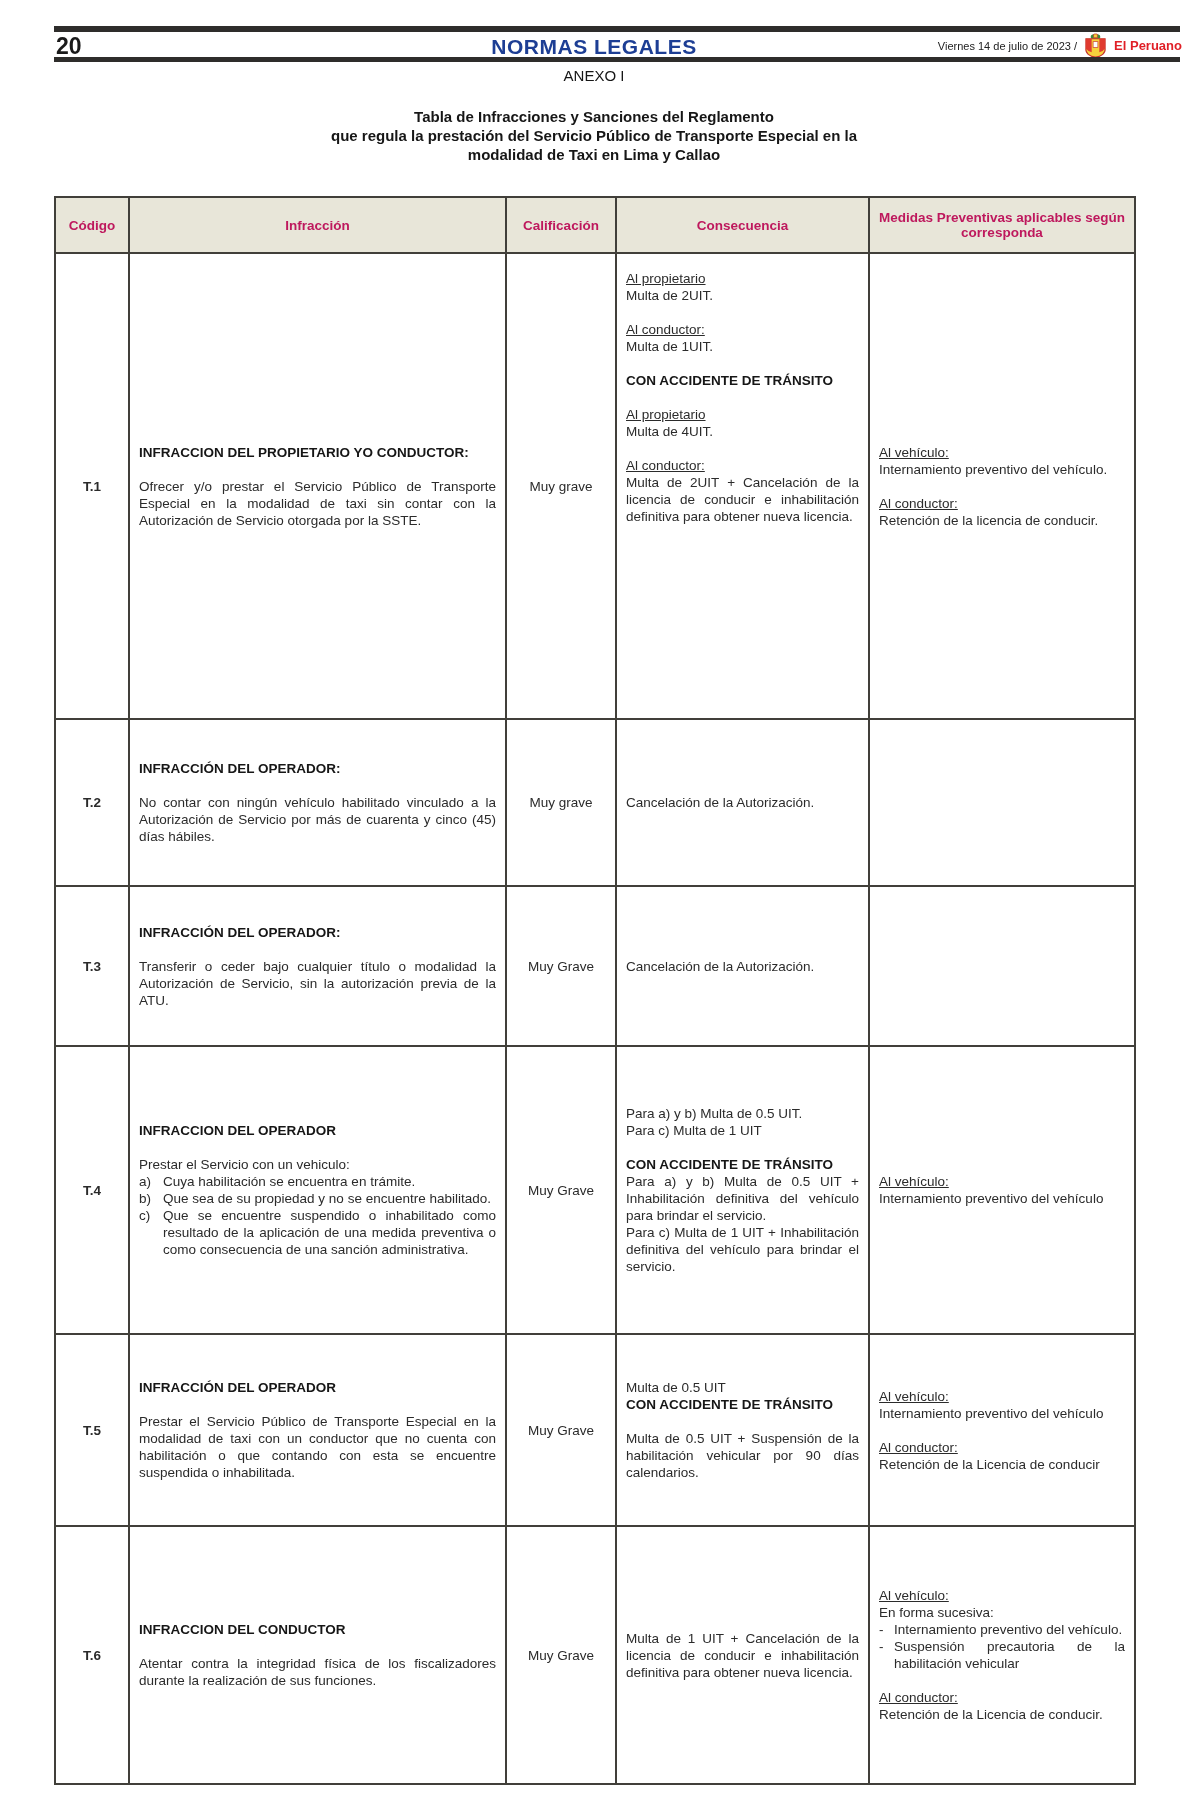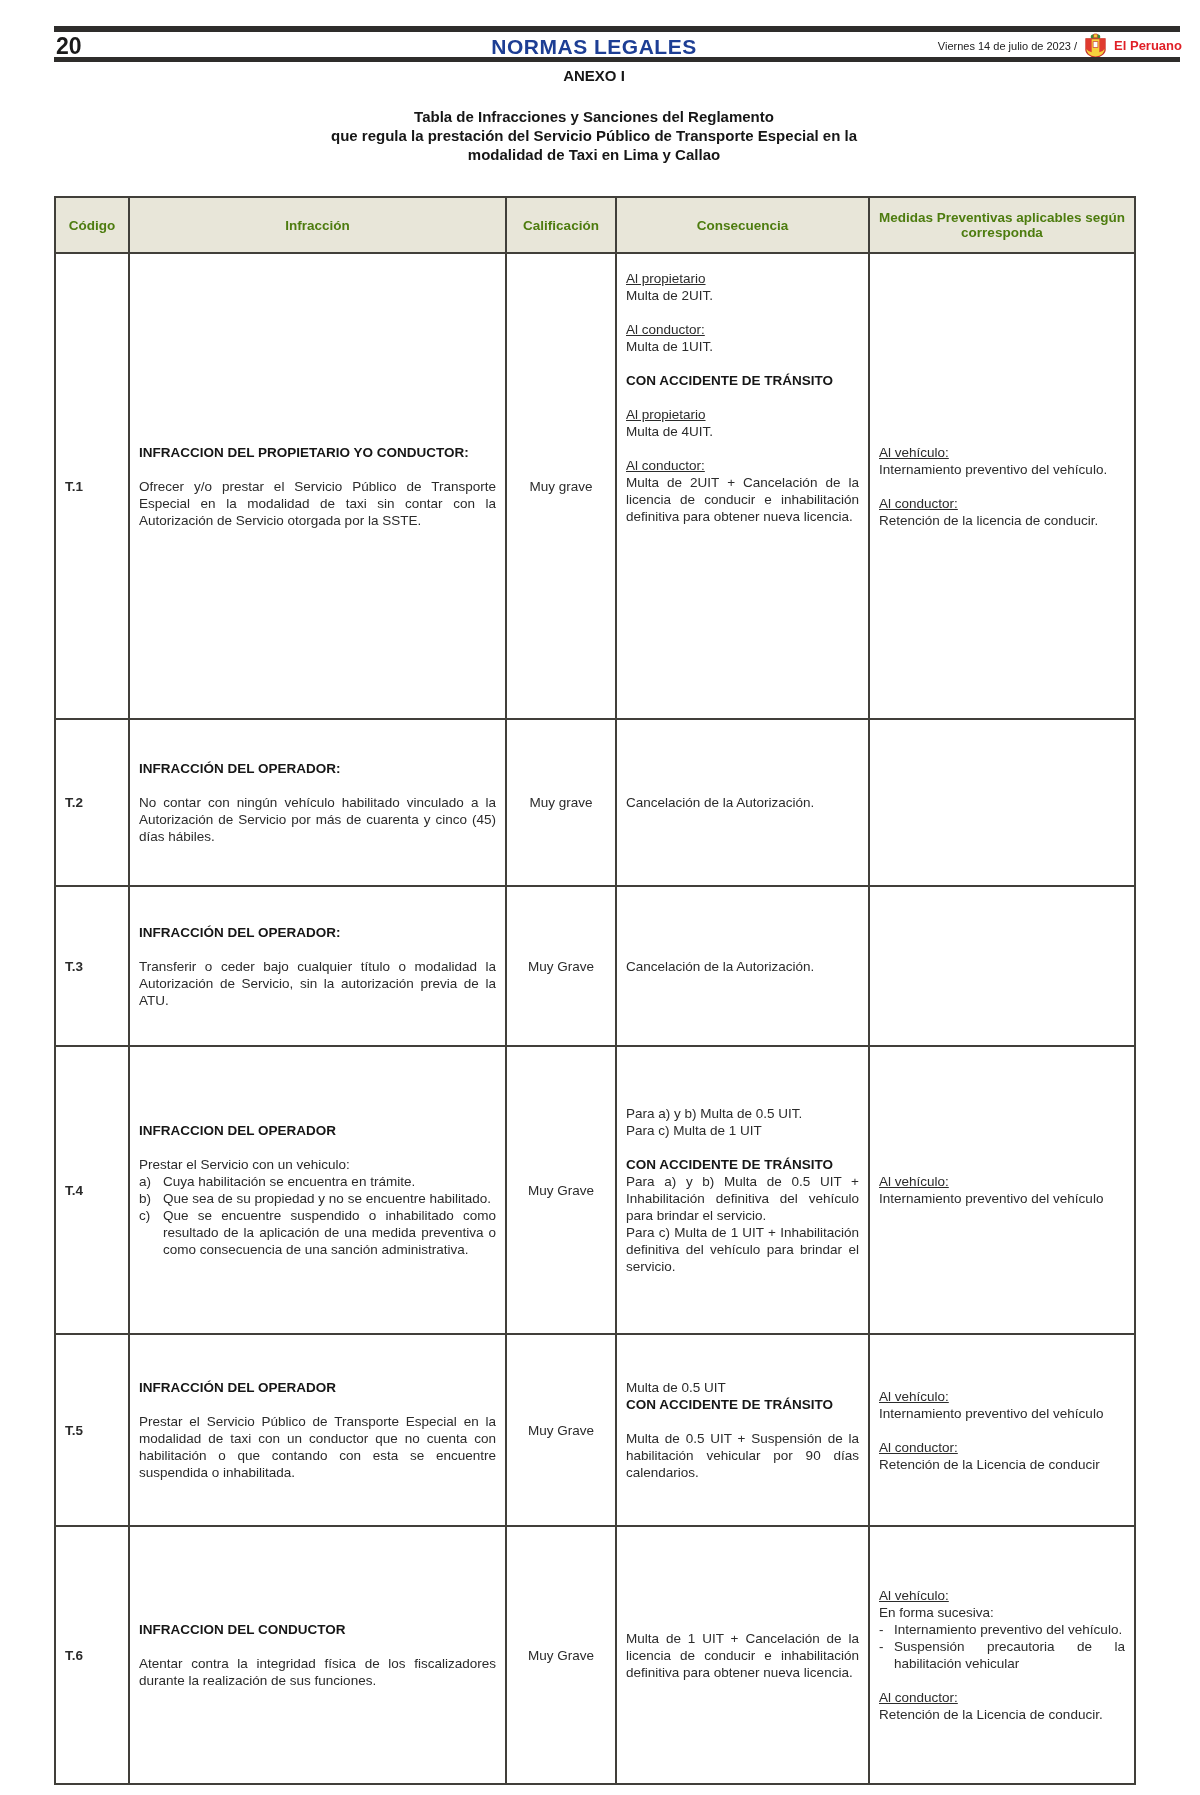--- a/index.html
+++ b/index.html
@@ -12,38 +12,38 @@
   .rule-top{top:26px;height:6px;}
   .rule-bottom{top:57px;height:5px;}
   .page-num{position:absolute;top:33px;left:56px;font-size:23px;font-weight:700;color:#1a1a1a;}
   .normas{position:absolute;top:35px;left:0;width:1188px;text-align:center;
     font-size:21px;font-weight:700;color:var(--blue);letter-spacing:.5px;}
   .brandbox{position:absolute;top:33px;right:18px;display:flex;align-items:center;gap:7px;}
   .dateline{font-size:11px;color:#222;}
   .brand{font-size:13px;font-weight:700;color:var(--red);}
   .coat{width:23px;height:25px;display:block;}
   .anexo{position:absolute;top:67px;left:54px;width:1080px;text-align:center;
-    font-weight:700;font-size:15px;color:#161616;}
+    font-weight:400;font-size:15px;color:#161616;}
   .doc-title{position:absolute;top:107px;left:54px;width:1080px;text-align:center;
     font-weight:700;font-size:15px;line-height:19px;color:#161616;}
   table.tbl{position:absolute;top:196px;left:54px;width:1080px;
     border-collapse:collapse;table-layout:fixed;}
   .tbl th,.tbl td{border:2px solid var(--bdr);}
-  .tbl th{background:var(--hdrbg);font-size:13.5px;font-weight:700;color:#4d7c0f;
+  .tbl th{background:var(--hdrbg);font-size:13.5px;font-weight:700;color:#be185d;
     text-align:center;vertical-align:middle;padding:4px 8px;}
   thead tr{height:56px;}
   .tbl td{font-size:13.5px;line-height:17px;vertical-align:middle;padding:0 9px;color:#2b2b2b;}
   tbody tr:nth-child(1){height:466px;}
   tbody tr:nth-child(2){height:167px;}
   tbody tr:nth-child(3){height:160px;}
   tbody tr:nth-child(4){height:288px;}
   tbody tr:nth-child(5){height:192px;}
   tbody tr:nth-child(6){height:258px;}
   tbody tr:nth-child(1) .c-con{vertical-align:top;padding-top:16px;}
-  .c-cod{text-align:left;font-weight:700;color:#161616;}
+  .c-cod{text-align:center;font-weight:700;color:#161616;}
   .c-cal{text-align:center;}
   .blk{text-align:justify;}
   .gap{margin-top:17px;}
   .s-u{text-decoration:underline;}
   .s-b{font-weight:700;color:#161616;}
   .s-li{display:flex;}
   .mk{flex:none;}
   .mk-d{width:15px;}
   .mk-l{width:24px;}
   .tx{flex:1;text-align:justify;}

